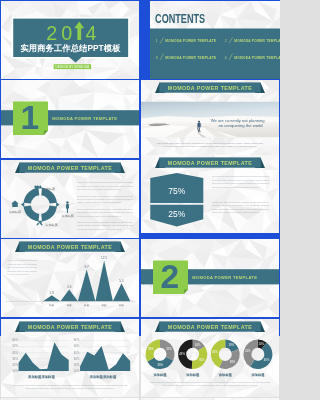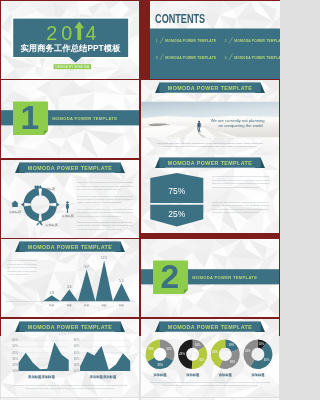--- a/index.html
+++ b/index.html
@@ -1,18 +1,18 @@
 <!DOCTYPE html>
 <html><head>
 <meta charset="utf-8">
 <style>
 html,body{margin:0;padding:0;}
 body{width:280px;height:400px;overflow:hidden;background:#e0e0e0;
      font-family:"Liberation Sans","DejaVu Sans",sans-serif;}
-.grid{position:relative;width:280px;height:336px;background:#7f1d1d;}
+.grid{position:relative;width:280px;height:336px;background:#1d4ed8;}
 .slide{position:absolute;width:138px;height:78px;overflow:hidden;background:#f4f4f4;}
 .bgsvg{position:absolute;left:0;top:0;width:138px;height:78px;display:block;}
 .ssvg{position:absolute;left:0;top:0;width:138px;height:78px;display:block;overflow:hidden;}
 </style>
 </head>
 <body>
 
 <svg width="0" height="0" style="position:absolute" aria-hidden="true">
     <defs>
 <g id="bgA">

